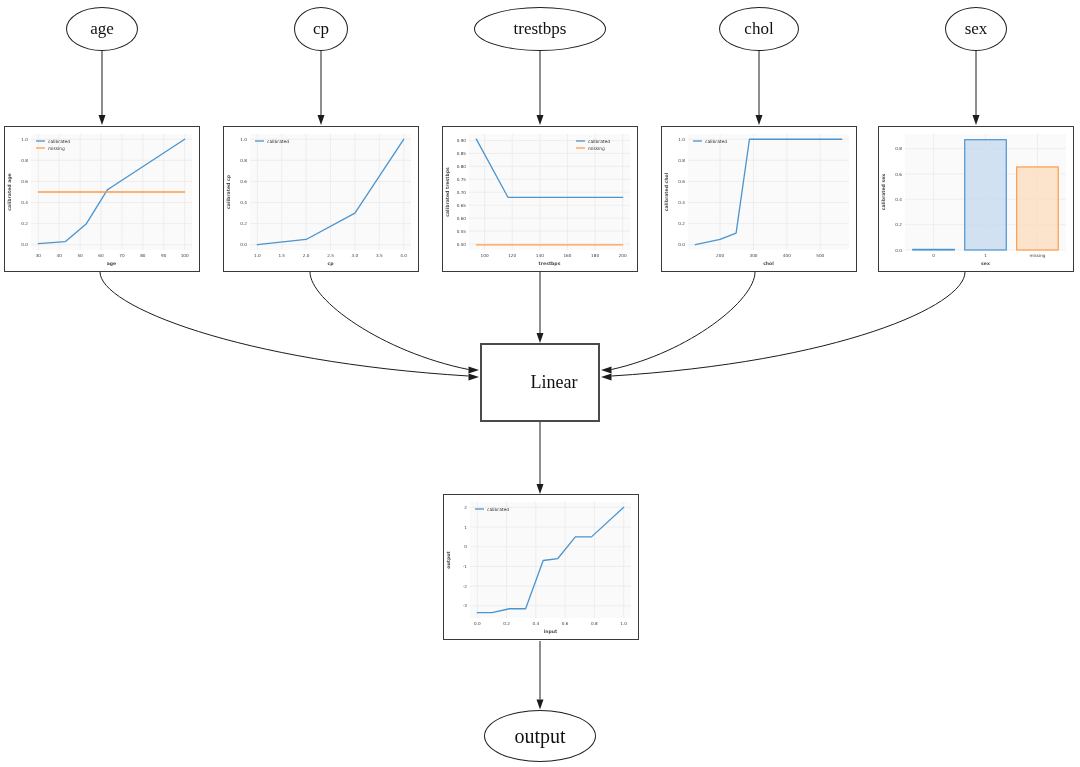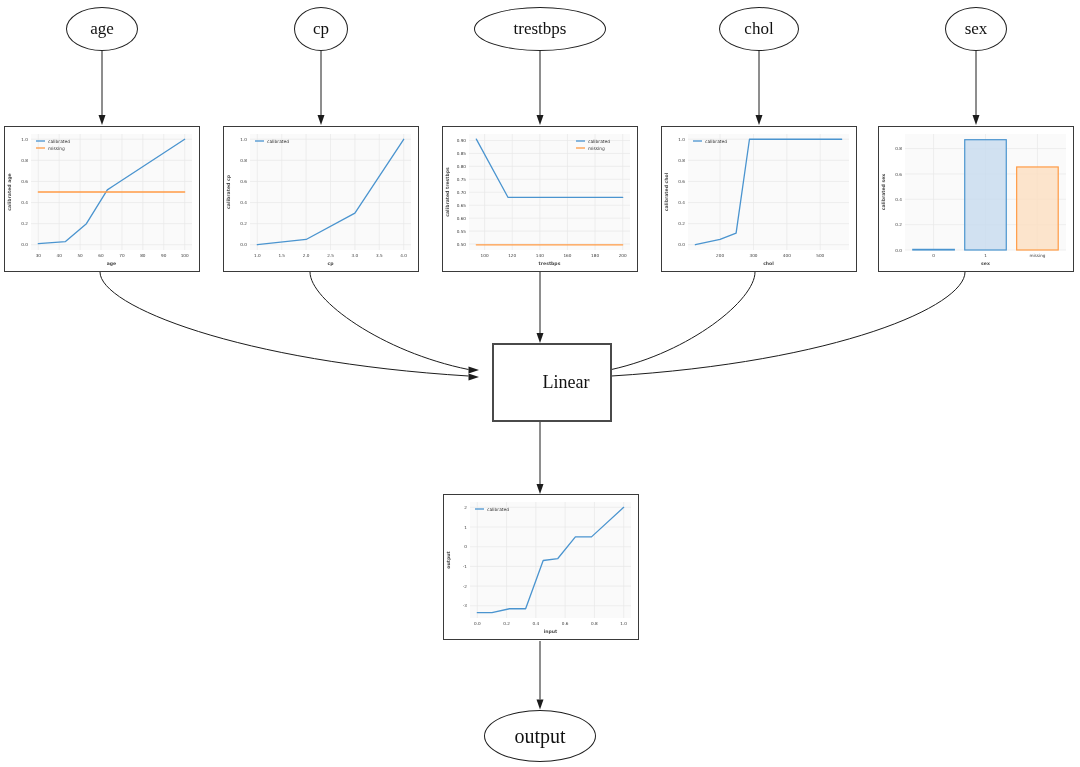--- a/index.html
+++ b/index.html
@@ -239,21 +239,21 @@
         <text x="23" y="48.534426229508206" font-size="4.2" fill="#3d3d3d" text-anchor="end">0.6</text>
         <text x="23" y="23.179234972677598" font-size="4.2" fill="#3d3d3d" text-anchor="end">0.8</text>
         <text x="106.5" y="138" font-size="4.6" font-weight="600" fill="#4d4d4d" text-anchor="middle">sex</text>
         <text x="6" y="65" font-size="4.6" font-weight="600" fill="#4d4d4d" text-anchor="middle" transform="rotate(-90 6 65)">calibrated sex</text>
         <rect x="33.79032258064517" y="122.36612021857924" width="41.5483870967742" height="0.6338797814207595" fill="#c9dcee" fill-opacity="0.85" stroke="#4a94cf" stroke-width="1.2"></rect>
         <rect x="85.72580645161291" y="12.704918032786892" width="41.5483870967742" height="110.29508196721311" fill="#c9dcee" fill-opacity="0.85" stroke="#4a94cf" stroke-width="1.2"></rect>
         <rect x="137.66129032258064" y="39.96174863387978" width="41.5483870967742" height="83.03825136612022" fill="#fcdfc3" fill-opacity="0.85" stroke="#ff9b45" stroke-width="1.2"></rect>
       </svg>
     </div>
 
-  <div class="node-box" style="left:492px;top:343px;width:120px;height:79px;padding-left:28px;">
+  <div class="node-box" style="left:480px;top:343px;width:120px;height:79px;padding-left:28px;">
     <span>Linear</span>
   </div>
 
   <div class="chart-box" style="left:443px;top:494px;">
       <svg width="194" height="144" viewBox="0 0 194 144">
         <rect x="26" y="7" width="161" height="116" fill="#fafafa"></rect>
         <line x1="33.31818181818182" y1="7" x2="33.31818181818182" y2="123" stroke="#e8e8e8" stroke-width="0.7"></line>
         <line x1="62.590909090909086" y1="7" x2="62.590909090909086" y2="123" stroke="#e8e8e8" stroke-width="0.7"></line>
         <line x1="91.86363636363636" y1="7" x2="91.86363636363636" y2="123" stroke="#e8e8e8" stroke-width="0.7"></line>
         <line x1="121.13636363636363" y1="7" x2="121.13636363636363" y2="123" stroke="#e8e8e8" stroke-width="0.7"></line>

